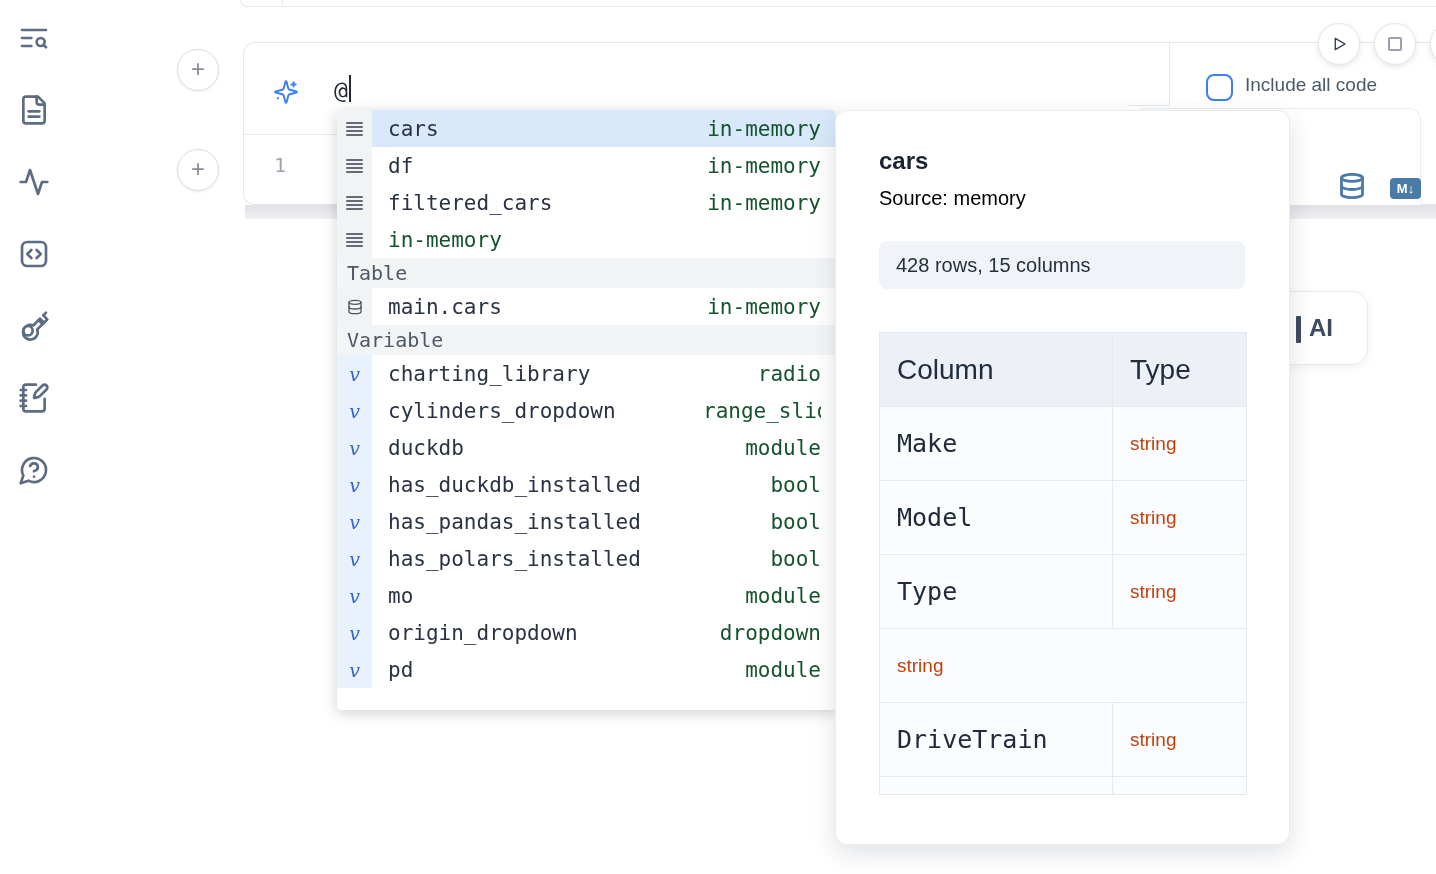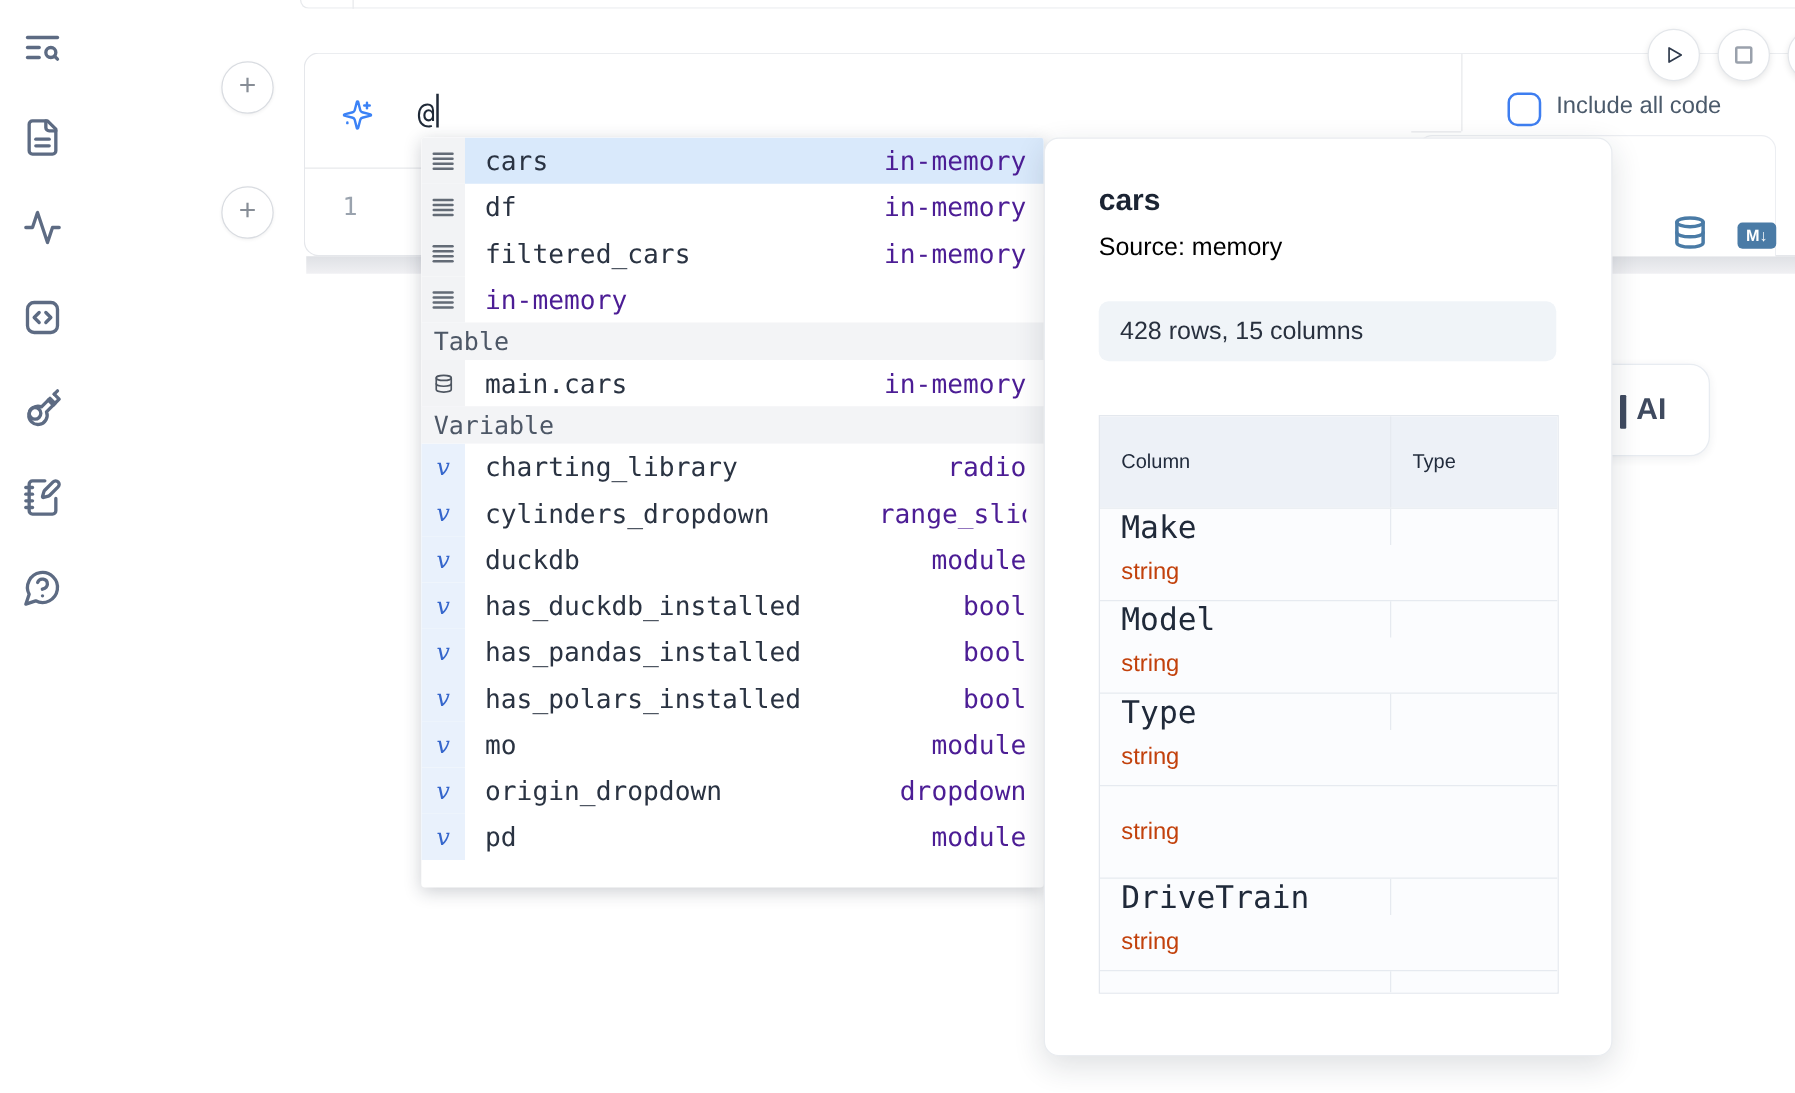--- a/index.html
+++ b/index.html
@@ -84,21 +84,21 @@
     background:#fff; box-shadow:0 3px 14px rgba(30,40,60,.22); border-radius:3px; z-index:4;
     font-family:"DejaVu Sans Mono", monospace;
   }
   .dd-header { height:30px; background:#f3f4f6; color:#4d5766; font-size:20px; line-height:30px; padding-left:10px; }
   .dd-row { display:flex; height:37px; align-items:center; background:#fff; cursor:pointer; }
   .dd-gutter { width:35px; align-self:stretch; display:flex; align-items:center; justify-content:center; background:#f2f3f5; flex:none; }
   .dd-row.var .dd-gutter { background:#e9f1fc; }
   .dd-main { flex:1; display:flex; align-items:center; padding:0 14px 0 16px; align-self:stretch; }
   .dd-row.selected .dd-main { background:#d9e9fb; }
   .dd-name { flex:1; font-size:21px; color:#2a3342; white-space:nowrap; }
-  .dd-type { font-size:21px; color:#4c1d95; white-space:nowrap; }
+  .dd-type { font-size:21px; color:#14532d; white-space:nowrap; }
   .dd-type.clip { display:block; width:118px; overflow:hidden; text-align:left; }
   .lines-icon { width:17px; height:14px; display:flex; flex-direction:column; justify-content:space-between; }
   .lines-icon i { height:2px; background:#636b76; border-radius:1px; }
   .db-small-icon { width:16px; height:16px; color:#4d5560; }
   .var-glyph { font-family:"DejaVu Serif", serif; font-style:italic; font-size:19px; color:#3566cc; }
 
   
   .ai-card {
     position:absolute; left:1035px; top:291px; width:333px; height:74px;
     background:#fff; border:1px solid #e8ecf1; border-radius:16px;
@@ -113,25 +113,25 @@
     background:#fff; border:1px solid #e9ecf0; border-radius:12px;
     box-shadow:0 8px 24px rgba(30,40,60,.14); z-index:6; padding:36px 44px 0 43px;
   }
   .pv-title { font-size:24px; font-weight:bold; color:#1b2433; }
   .pv-source { margin-top:12px; font-size:20px; color:#000000; }
   .pv-pill { margin-top:31px; height:48px; background:#f0f4f8; border-radius:8px;
     display:flex; align-items:center; padding-left:17px; font-size:20px; color:#28303e; }
   .pv-table { margin-top:43px; width:368px; border:1px solid #e4e8ee; max-height:463px; overflow:hidden; }
   .pv-tr { display:flex; }
   .pv-th-row { height:73px; background:#edf1f7; }
-  .pv-td-row { height:74px; background:#fbfcfe; border-top:1px solid #e6eaf0;flex-direction:column; }
+  .pv-td-row { height:74px; background:#fbfcfe; border-top:1px solid #e6eaf0; }
   .pv-partial-row { height:18px; background:#fbfcfe; border-top:1px solid #e6eaf0; }
   .pv-c1 { width:233px; border-right:1px solid #e6eaf0; display:flex; align-items:center; padding-left:17px; }
   .pv-c2 { flex:1; display:flex; align-items:center; padding-left:17px; }
-  .pv-th { font-size:16px; color:#222c3d; }
+  .pv-th { font-size:28px; color:#222c3d; }
   .pv-col-name { font-family:"DejaVu Sans Mono", monospace; font-size:25px; color:#202a3a; }
   .pv-col-type { font-size:19px; color:#c2410c; }
 </style>
 </head>
 <body>
 
 <div id="root">
 
   <div class="sidebar">
     <div class="side-icon">

